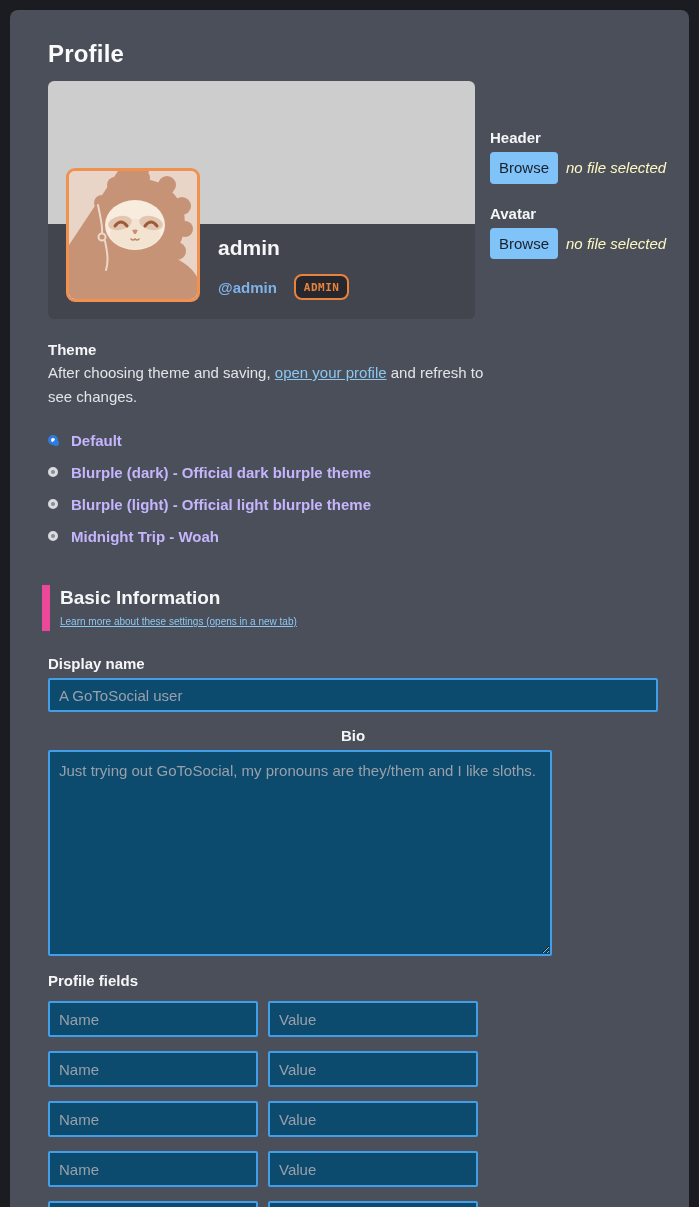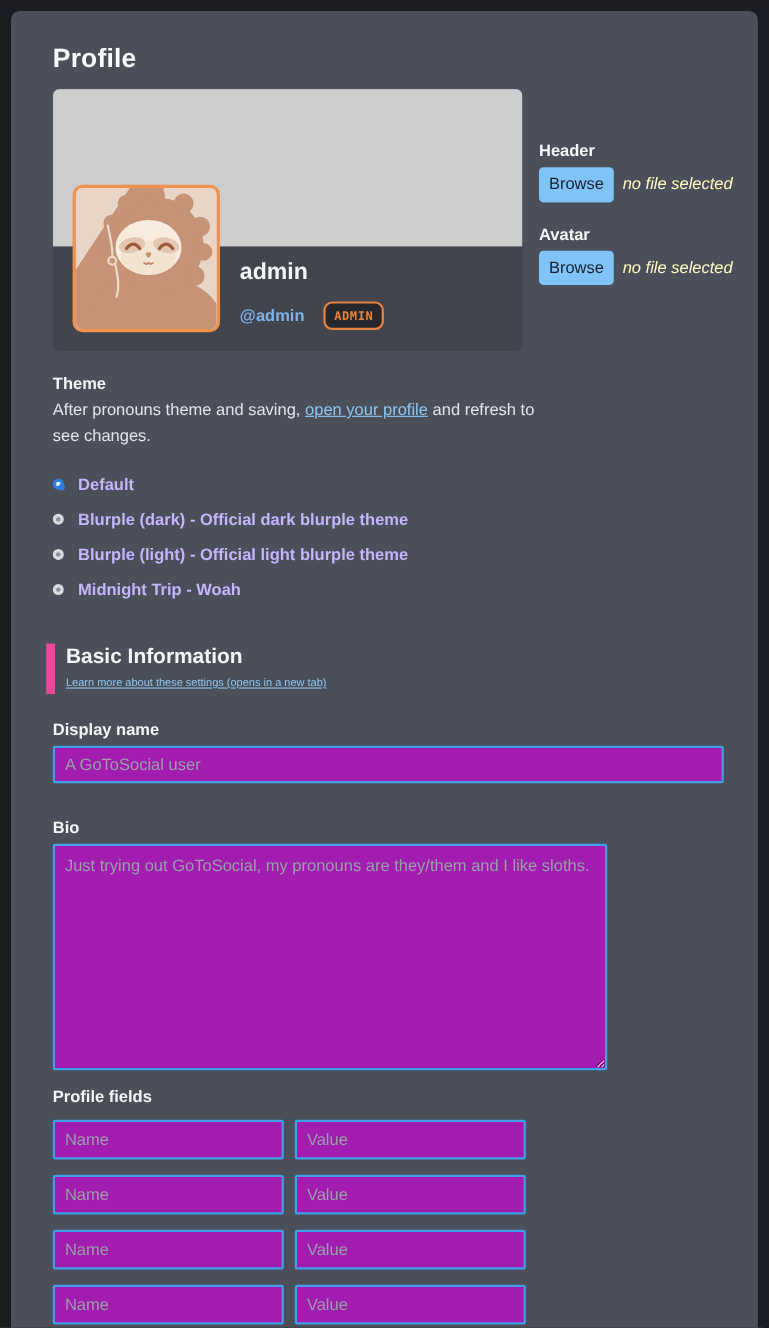--- a/index.html
+++ b/index.html
@@ -74,28 +74,28 @@
   .basic-info-head {
     margin:33px 0 0 -6px;
     border-left:8px solid #ec4899;
     padding:2px 0 3px 10px;
   }
   .basic-info-head h2 { margin:0; font-size:19px; color:#f5f6f8; }
   .learn-link { display:inline-block; margin-top:7px; font-size:10px; color:#9ec4e6; }
 
   .form-label { margin-top:24px; margin-bottom:6px; font-weight:bold; color:#f5f6f8; }
   input.gts-input, textarea.gts-input {
-    background:#a21caf; border:2px solid #409fe8; border-radius:2px;
+    background:#0c4a6e; border:2px solid #409fe8; border-radius:2px;
     color:#e7e9ec; font-size:15px; font-family:"Liberation Sans", sans-serif;
     padding:5px 9px; outline:none; display:block;
   }
   input.gts-input::placeholder, textarea.gts-input::placeholder { color:#99a0aa; opacity:1; }
   .text-input { width:610px; height:34px; }
   textarea.gts-input { width:504px; height:206px; resize:vertical; line-height:1.45; padding-top:8px; }
-  .bio-label { margin-top:32px; }
+  .bio-label { margin-top:15px;text-align:center; }
   .pf-label { margin-top:16px; margin-bottom:12px; }
   .pf-row { display:flex; gap:10px; margin-bottom:14px; }
   .pf-row input { width:210px; height:36px; }
 </style>
 </head>
 <body>
 
 <div class="panel">
 
   <h1 class="page-title">Profile</h1>
@@ -163,21 +163,21 @@
       <div class="upload-row">
         <span class="browse-btn">Browse</span>
         <span class="no-file">no file selected</span>
       </div>
     </div>
 
   </div>
 
   <div class="theme-section">
     <div class="section-label">Theme</div>
-    <p class="theme-desc"><span>After pronouns theme and saving, </span><a class="link">open your profile</a><span> and refresh to see changes.</span></p>
+    <p class="theme-desc"><span>After choosing theme and saving, </span><a class="link">open your profile</a><span> and refresh to see changes.</span></p>
 
     <div class="radio-list">
       <div class="radio-item">
         <span class="radio checked"></span>
         <span class="radio-label">Default</span>
       </div>
       <div class="radio-item">
         <span class="radio unchecked"></span>
         <span class="radio-label">Blurple (dark) - Official dark blurple theme</span>
       </div>

